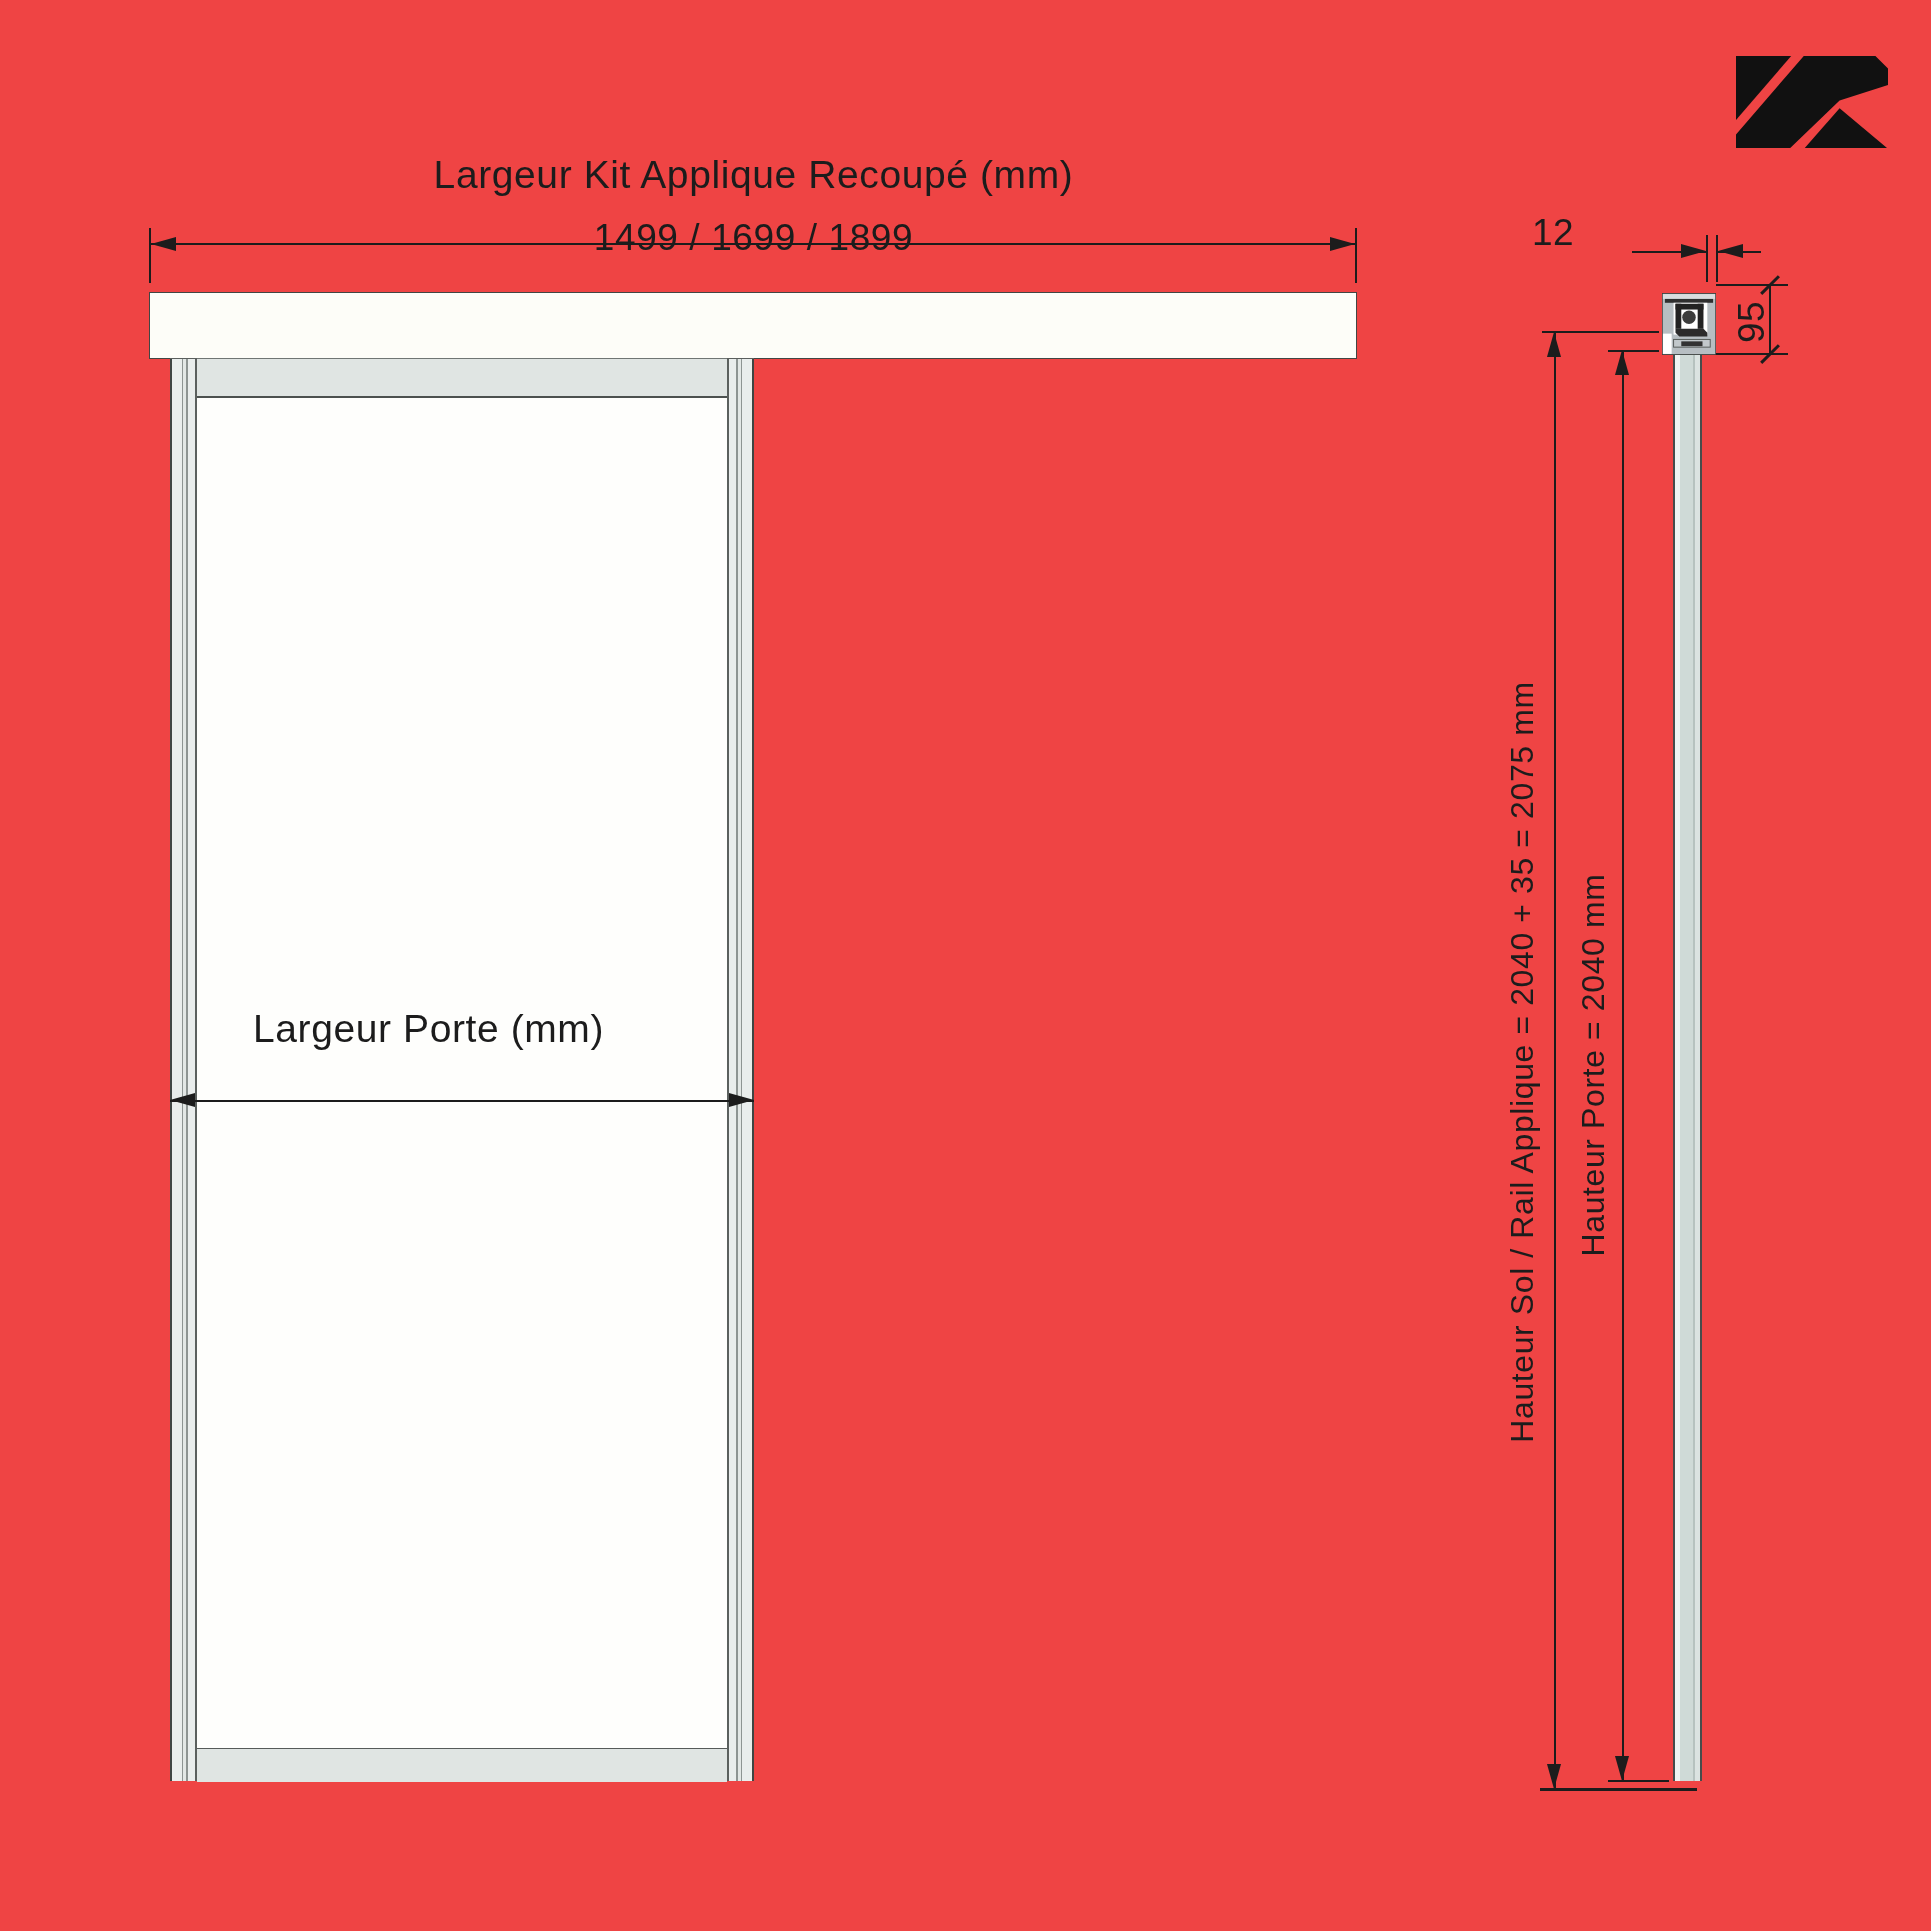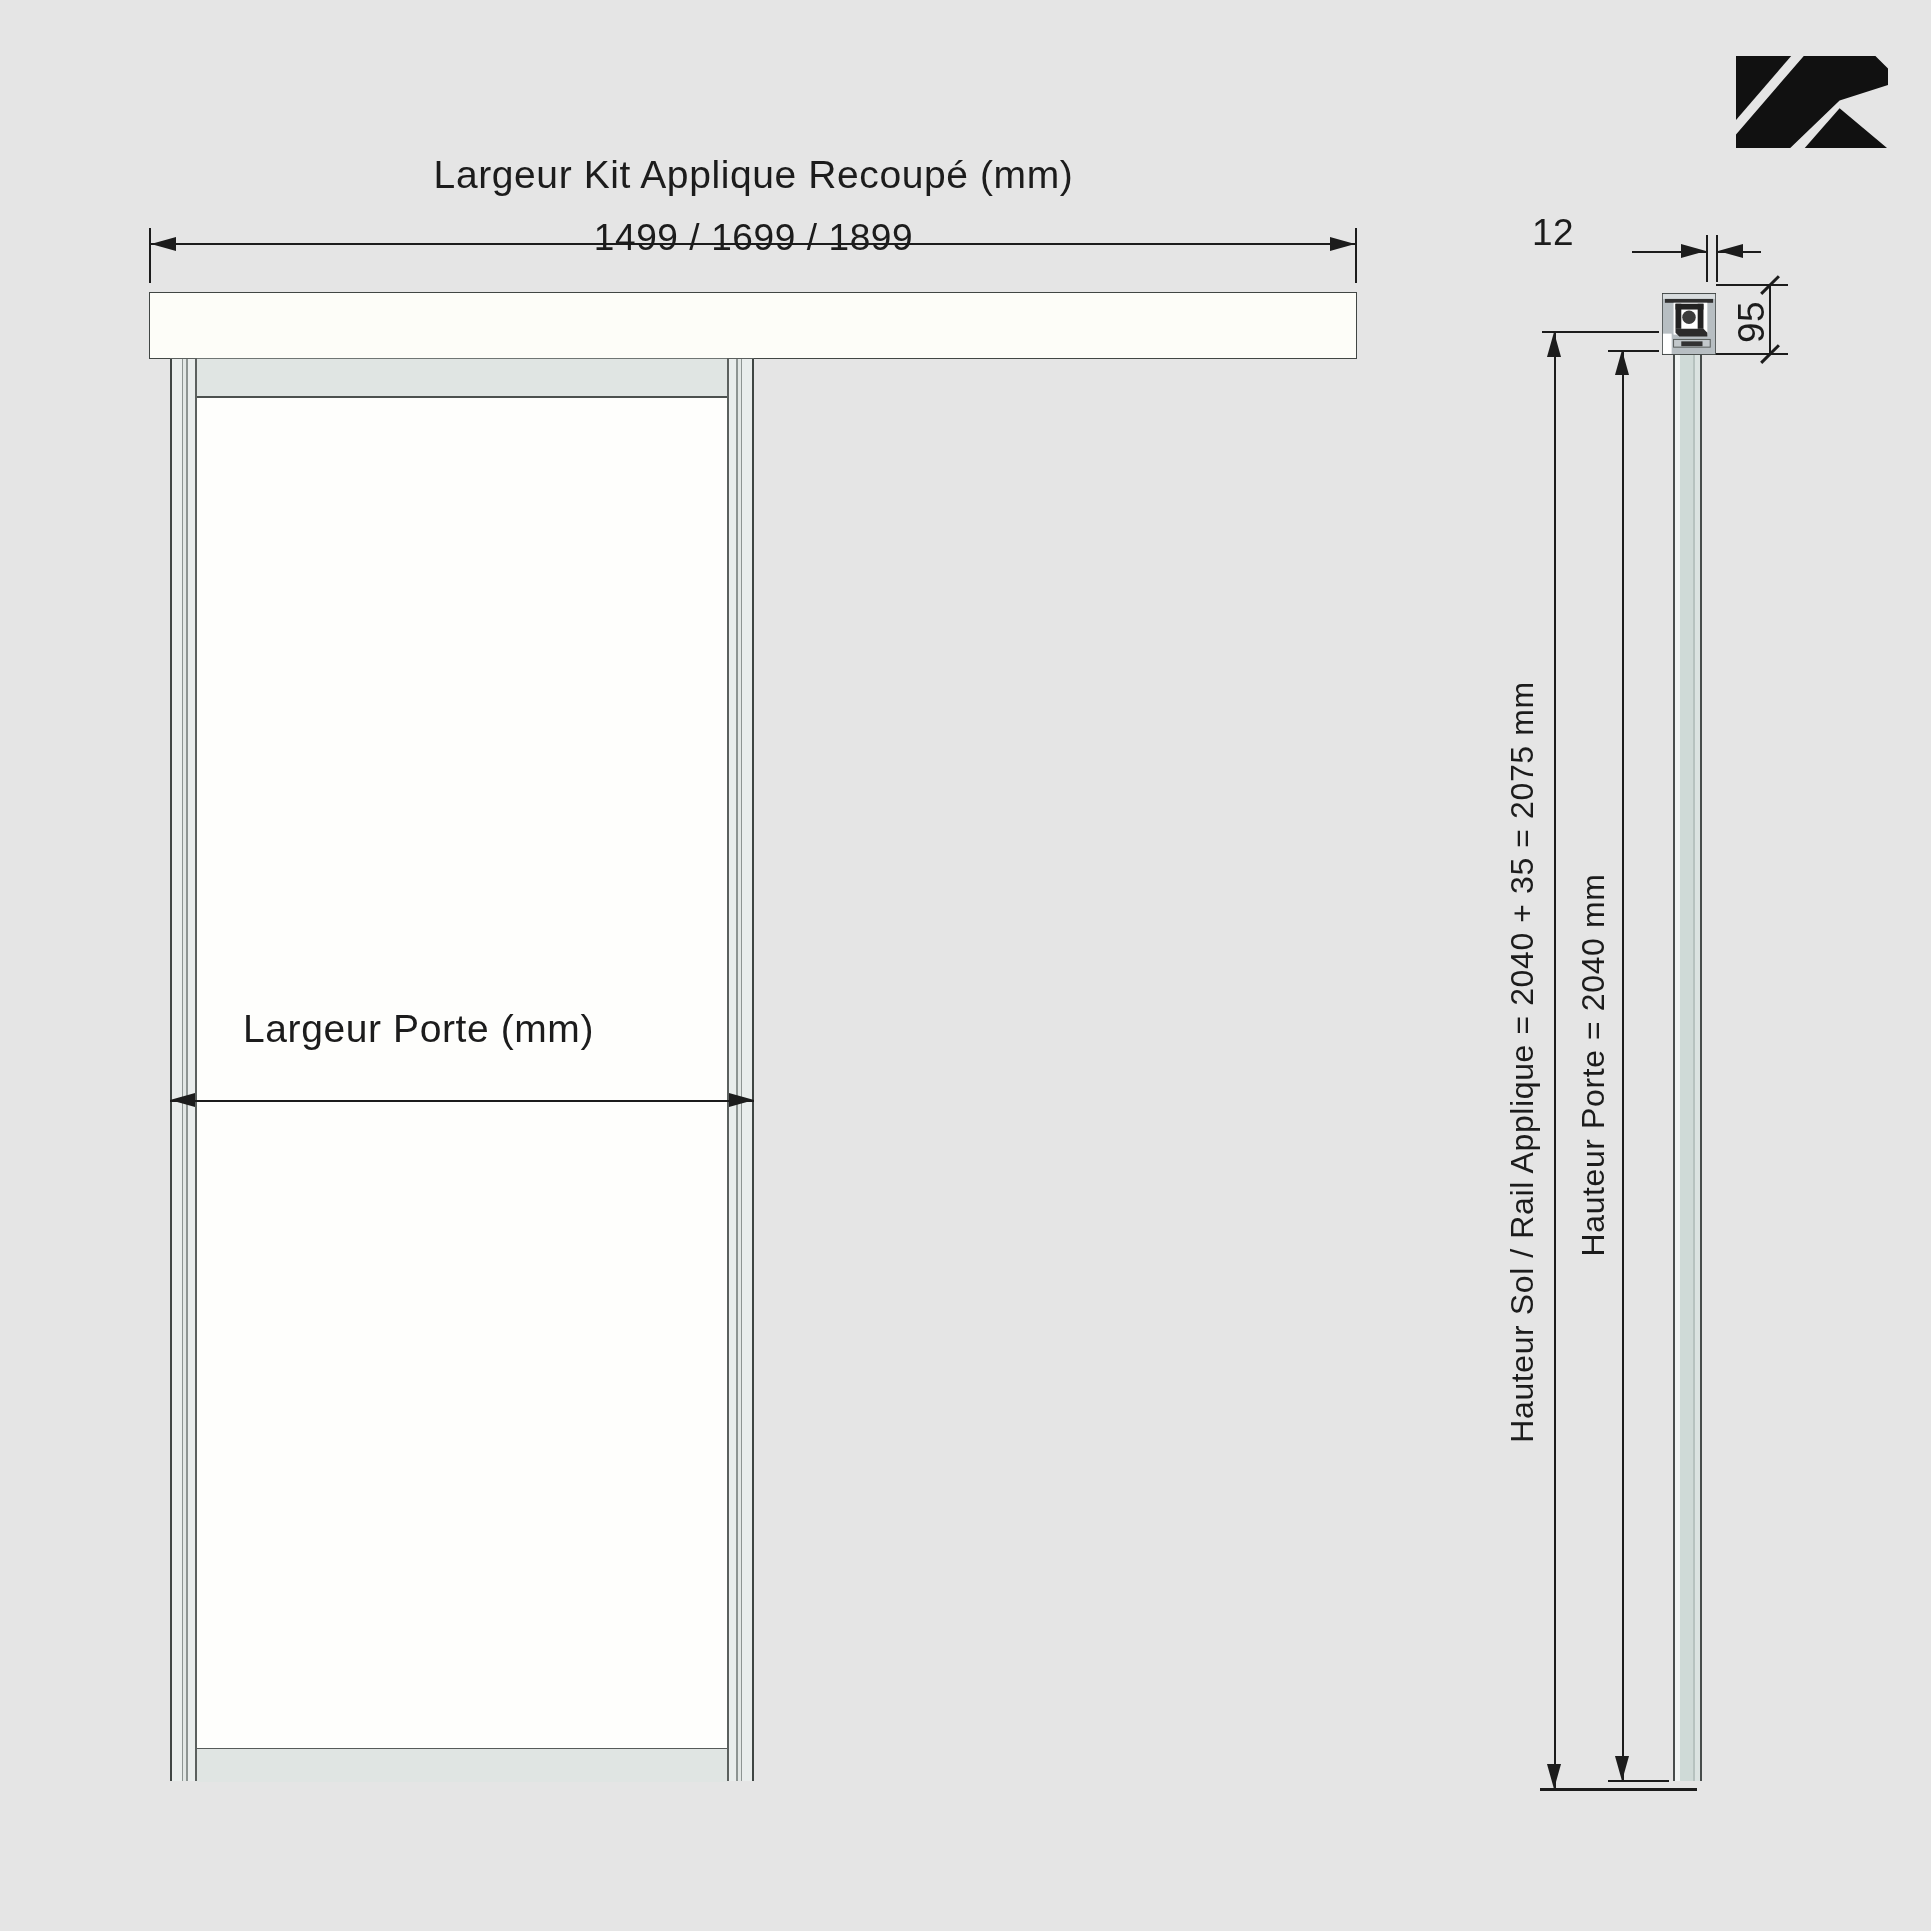--- a/index.html
+++ b/index.html
@@ -1,16 +1,16 @@
 <!DOCTYPE html>
 <html><head>
 <meta charset="utf-8">
 <style>
   html,body{margin:0;padding:0;background:#ffffff;}
-  #canvas{position:relative;width:1931px;height:1931px;background:#e5e5e5;overflow:hidden;
+  #canvas{position:relative;width:1931px;height:1931px;background:#ef4444;overflow:hidden;
           font-family:"Liberation Sans",sans-serif;color:#1c1c1c;}
   .abs{position:absolute;}
   .hline{position:absolute;background:#1c1c1c;height:1.9px;}
   .vline{position:absolute;background:#1c1c1c;width:1.9px;}
   
   .arr{position:absolute;width:0;height:0;border-top:7.7px solid transparent;border-bottom:7.7px solid transparent;}
   .arr.right{border-left:25px solid #1c1c1c;}
   .arr.left{border-right:25px solid #1c1c1c;}
   
   .varr{position:absolute;width:0;height:0;border-left:7.7px solid transparent;border-right:7.7px solid transparent;}
@@ -60,21 +60,21 @@
   <div class="arr right" style="left:1330px;top:237px;"></div>
 
   <div class="toprail"></div>
 
   <div class="doorface"></div>
   <div class="doorband band-top"></div>
   <div class="doorband band-bottom"></div>
   <div class="stile lft"></div>
   <div class="stile rgt"></div>
 
-  <div class="dimtext" style="left:196px;top:1008px;width:429px;padding-left:8px;">
+  <div class="dimtext" style="left:206px;top:1008px;width:429px;padding-left:8px;">
     <div class="t-label">Largeur Porte (mm)</div>
   </div>
   <div class="hline" style="left:170px;top:1100px;width:584px;"></div>
   <div class="arr left" style="left:170px;top:1093px;"></div>
   <div class="arr right" style="left:729px;top:1093px;"></div>
 
   <div class="hline" style="left:1542px;top:331px;width:117px;"></div>
   <div class="vline" style="left:1554px;top:332px;height:1457px;"></div>
   <div class="varr up" style="left:1547px;top:332px;"></div>
   <div class="varr down" style="left:1547px;top:1764px;"></div>

